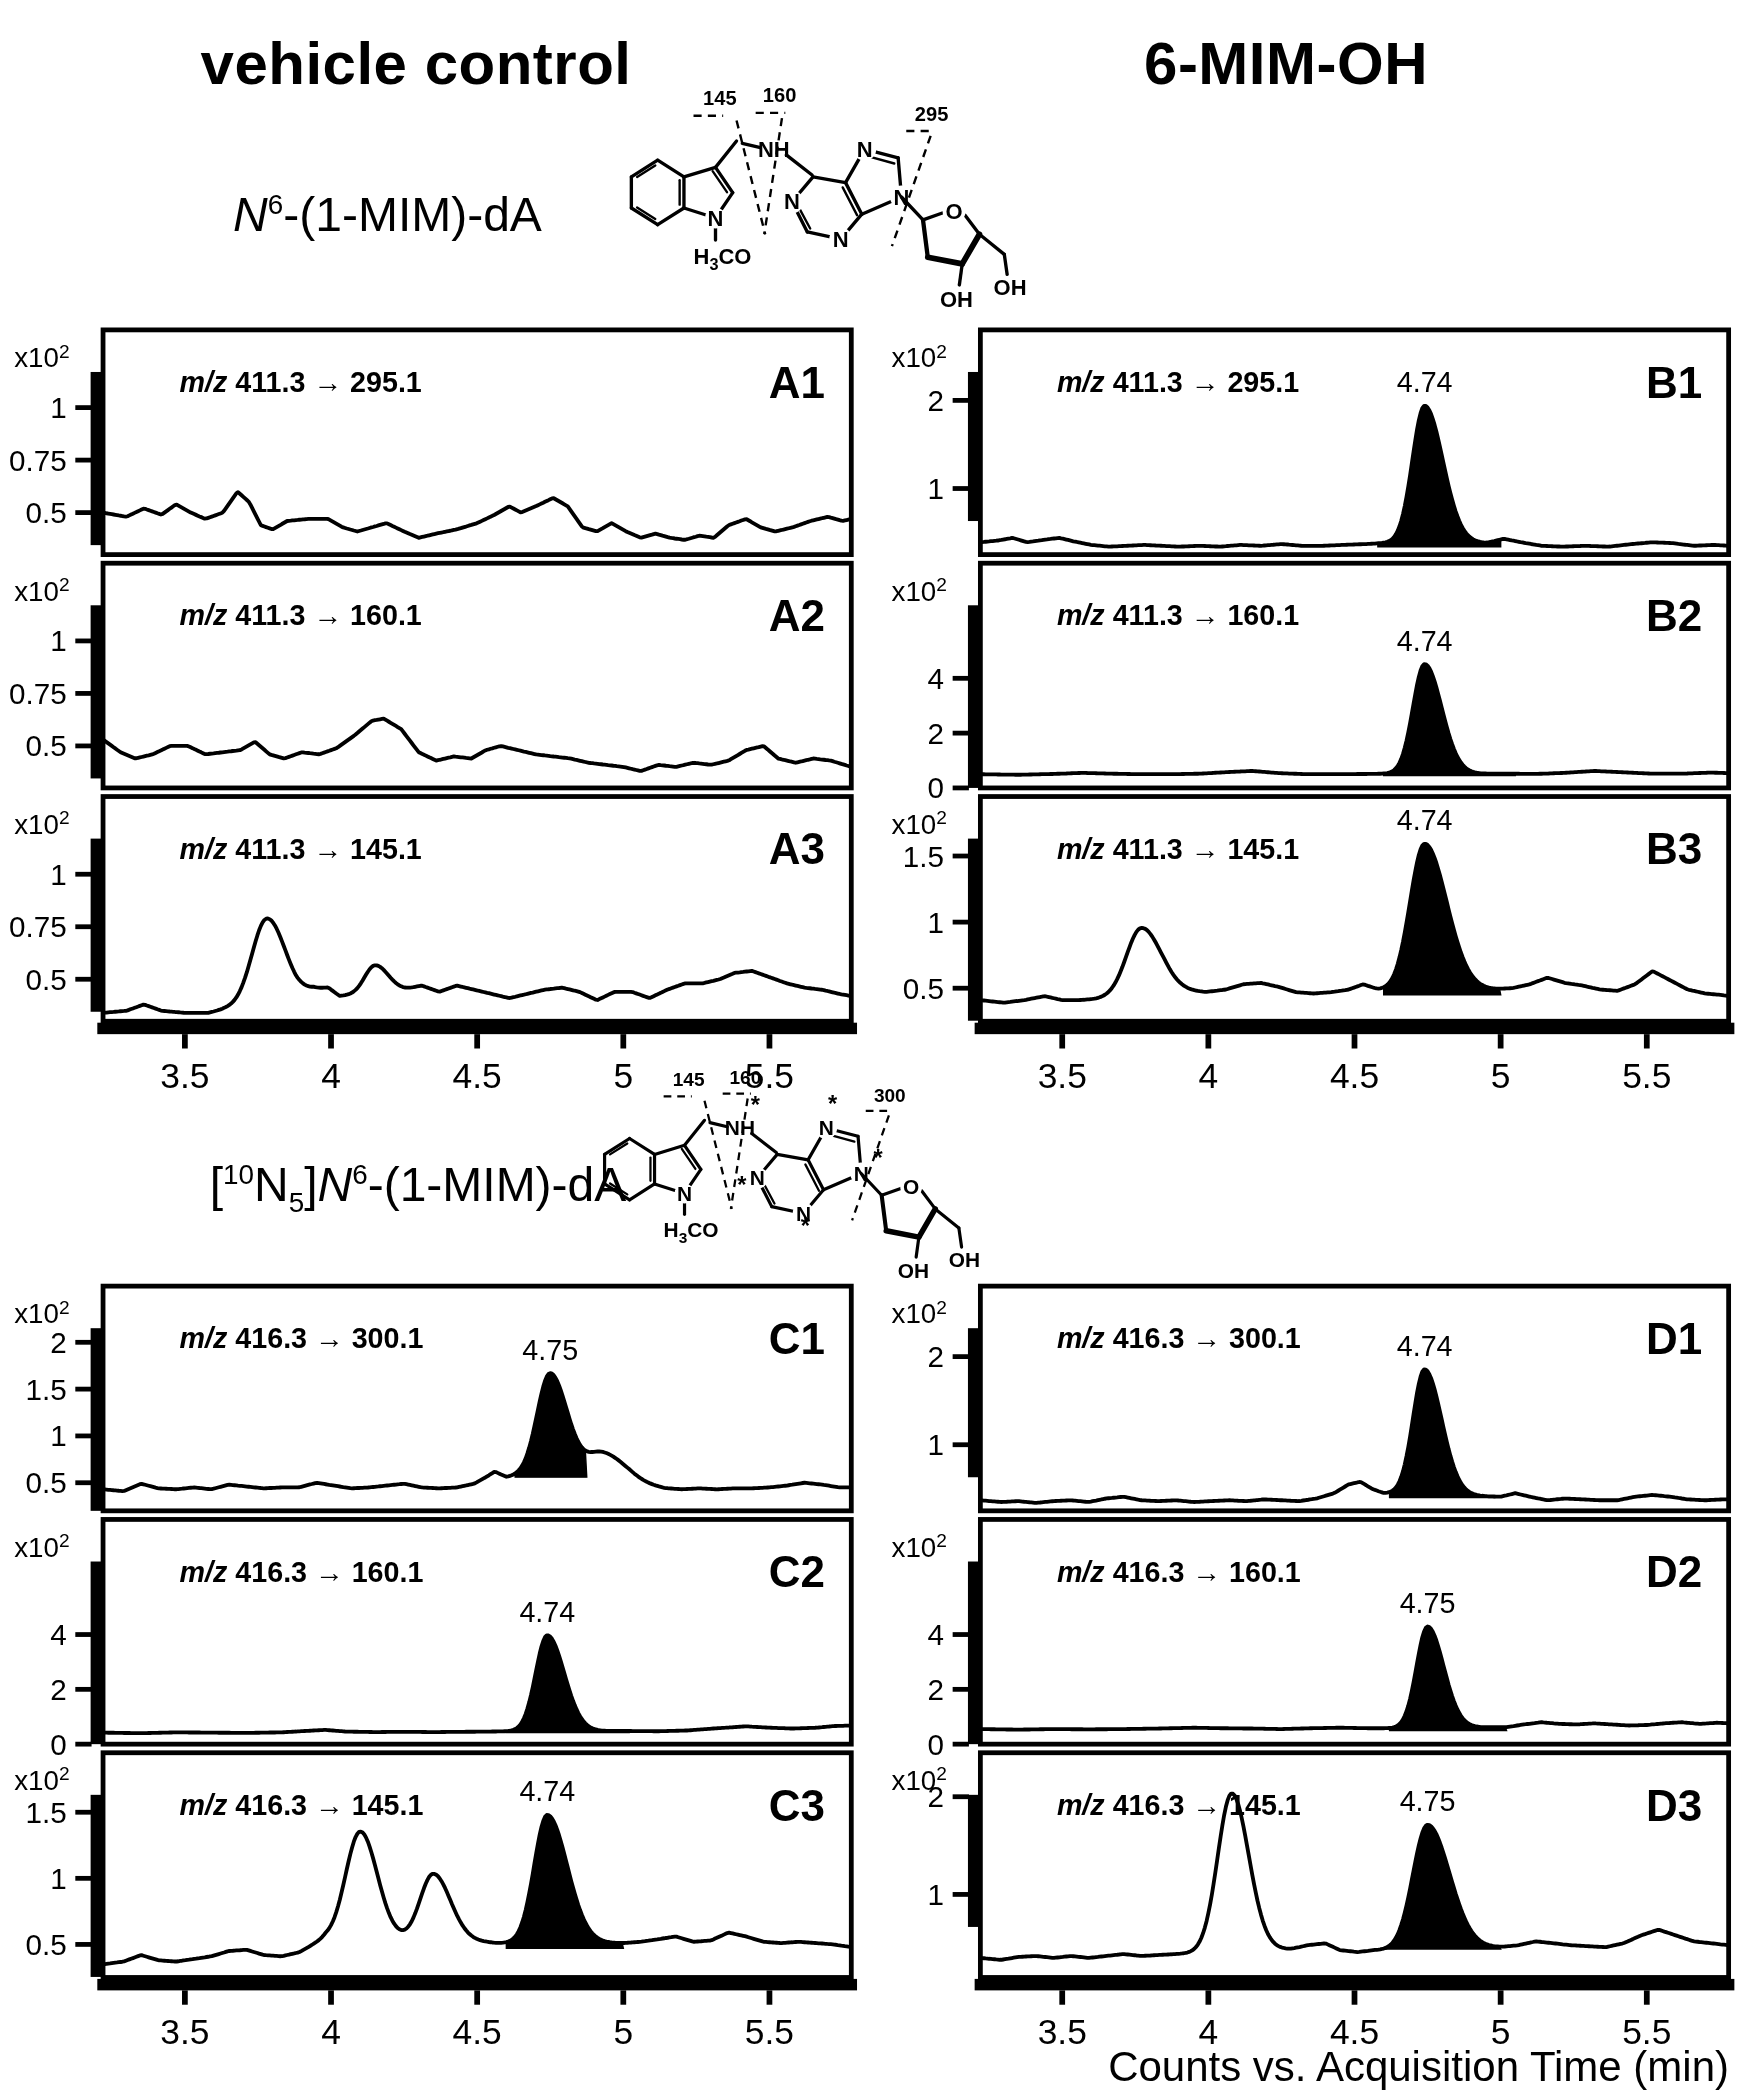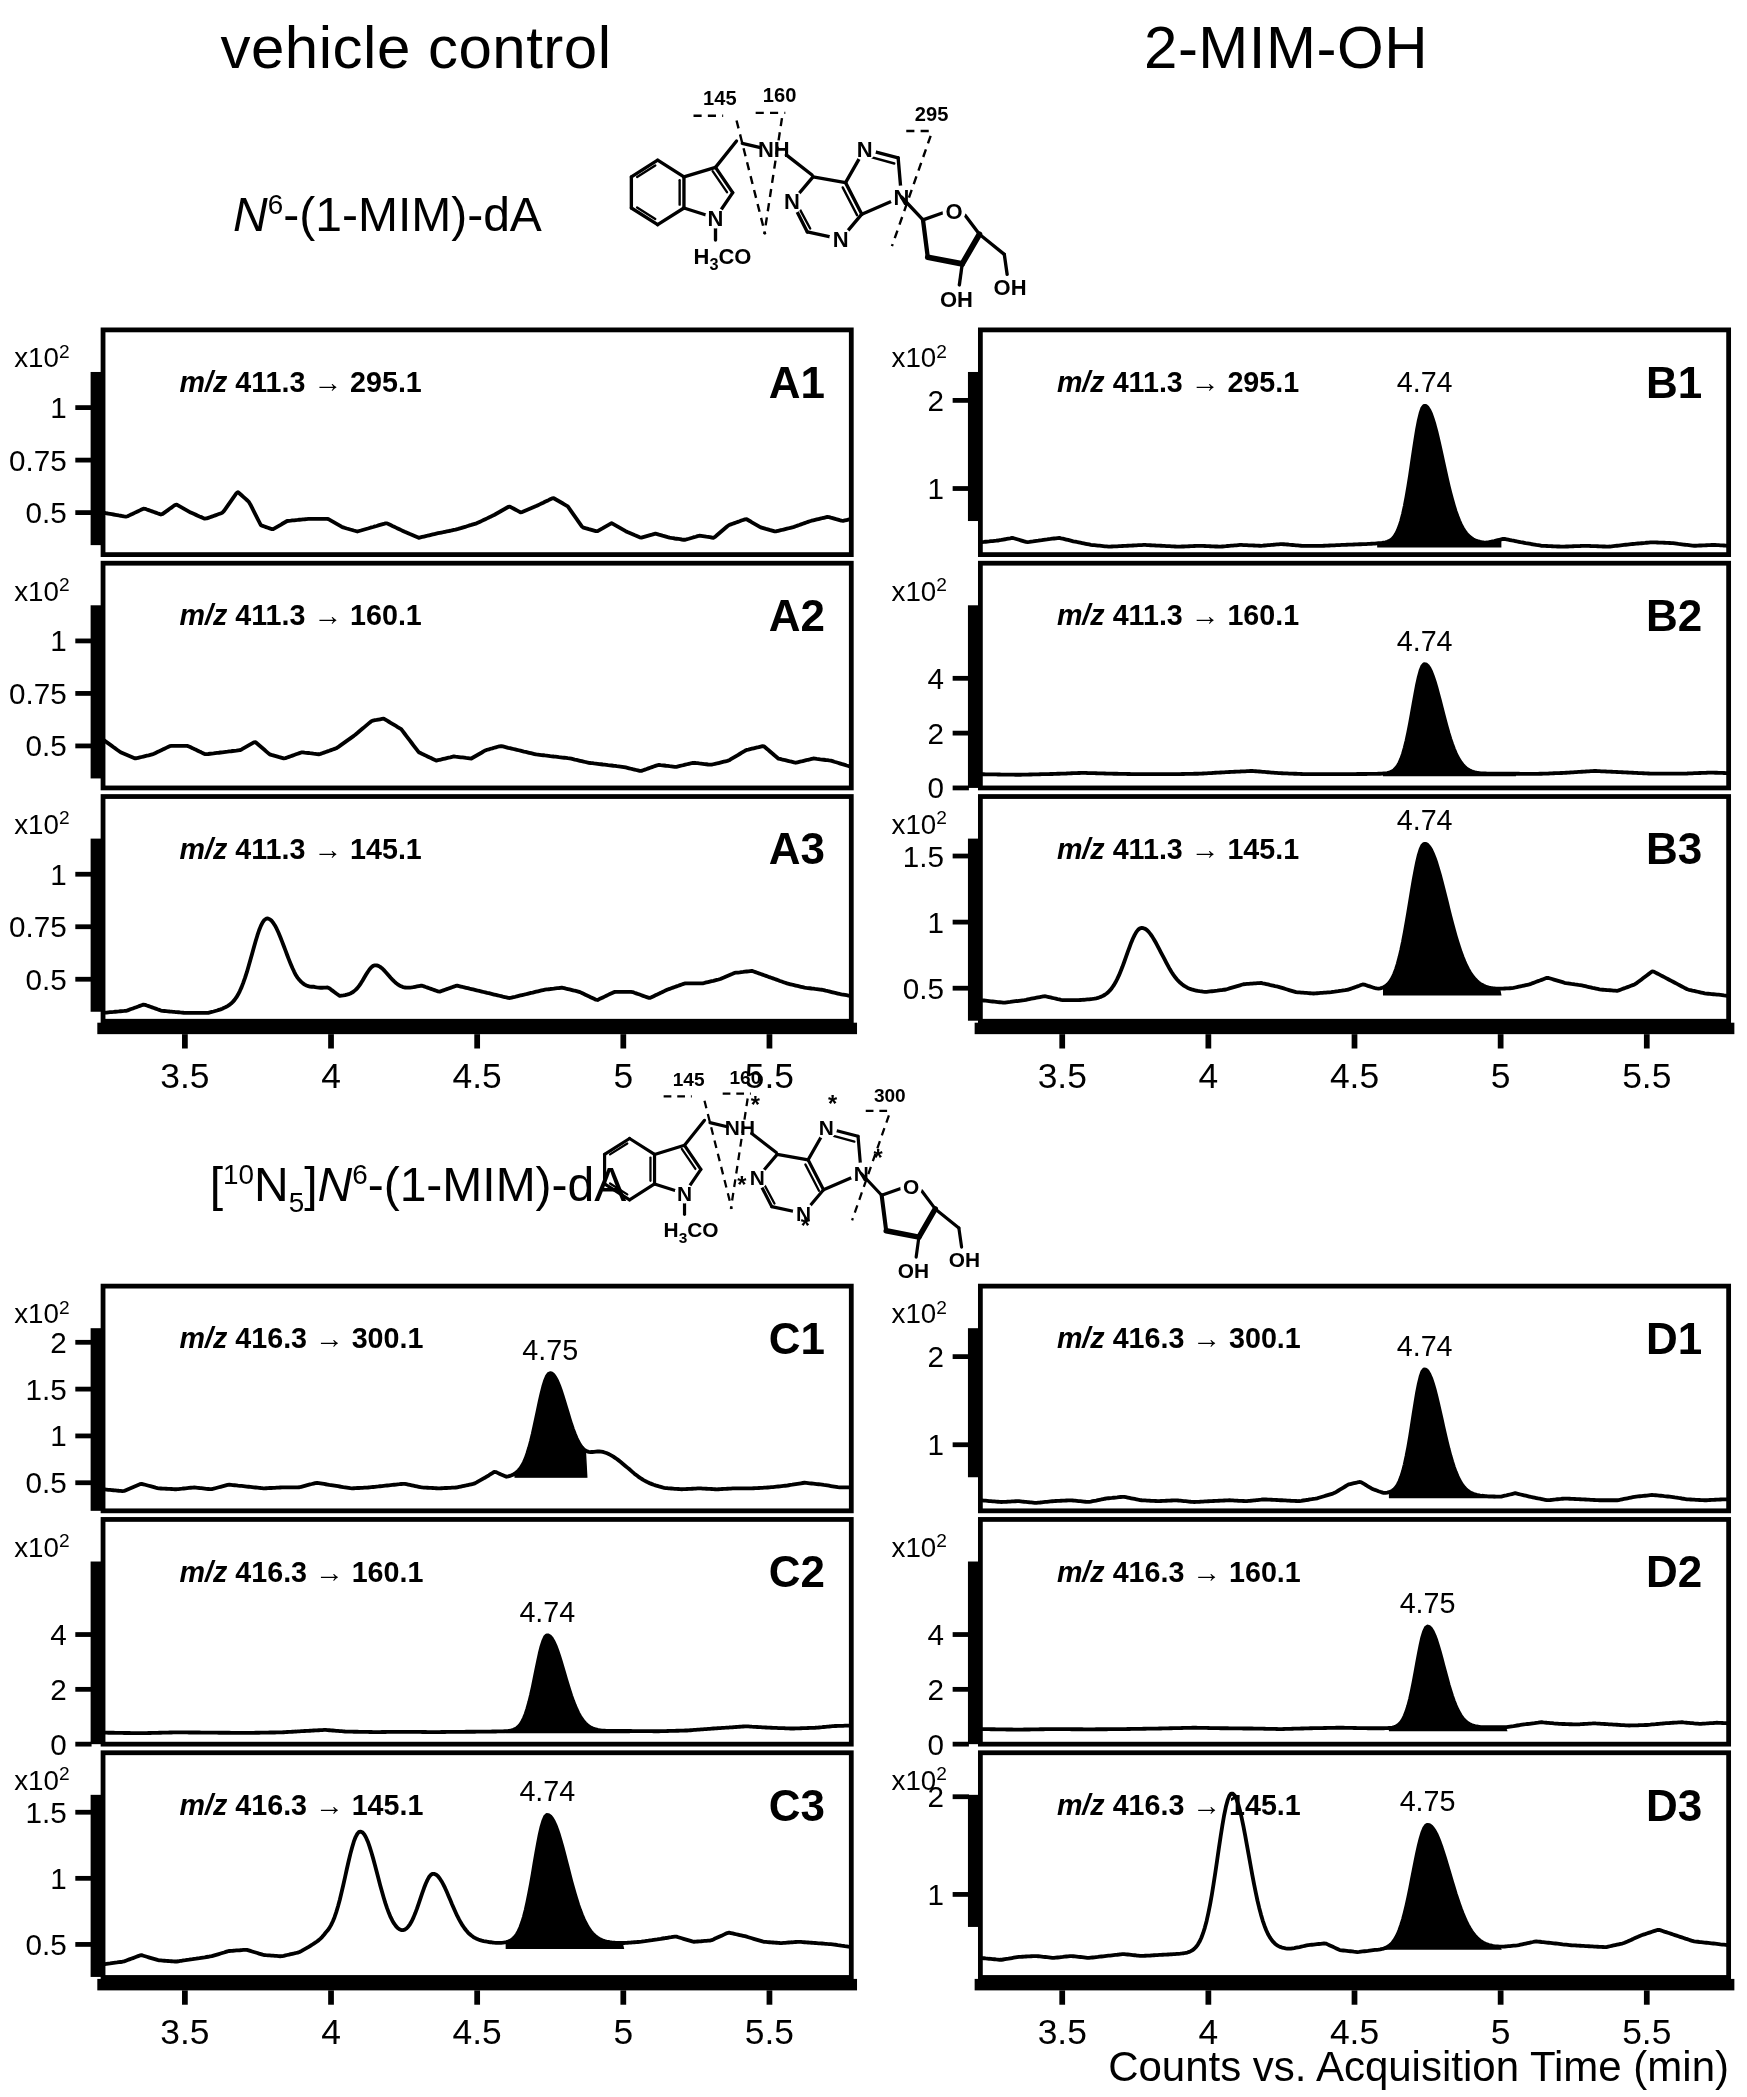--- a/index.html
+++ b/index.html
@@ -1,31 +1,31 @@
 <!DOCTYPE html>
 <html style="font-size:7.7px"><head>
 <meta charset="utf-8">
 <style>
   html,body{margin:0;padding:0;background:#ffffff;}
   body{width:1748px;height:2097px;position:relative;overflow:hidden;
        font-family:"Liberation Sans","DejaVu Sans",sans-serif;color:#000;}
-  .hdr{position:absolute;text-align:center;font-size:60px;font-weight:400;letter-spacing:0.5px;}
+  .hdr{position:absolute;text-align:center;font-size:60px;font-weight:700;letter-spacing:0.5px;margin-top:16px;}
   .cmpd{position:absolute;text-align:center;font-size:48px;font-weight:400;}
   .cmpd sup{font-size:58%;vertical-align:super;}
   .cmpd sub{font-size:58%;vertical-align:sub;}
   .cmpd .it{font-style:italic;}
   .caption{position:absolute;text-align:right;font-size:42px;font-weight:400;}
   #figsvg{position:absolute;left:0;top:0;}
   #figsvg text{font-family:"Liberation Sans","DejaVu Sans",sans-serif;}
 </style>
 </head>
 <body>
 
 <div class="hdr" style="left:129px;top:13.4px;width:574px;">vehicle control</div>
-<div class="hdr" style="left:999px;top:13.4px;width:574px;">2-MIM-OH</div>
+<div class="hdr" style="left:999px;top:13.4px;width:574px;">6-MIM-OH</div>
 
 <div class="cmpd" style="left:134px;top:187px;width:507px;"><span class="it">N</span><sup>6</sup><span>-(1-MIM)-dA</span></div>
 
 <div class="cmpd" style="left:112px;top:1157px;width:612px;"><span>[</span><sup>10</sup><span>N</span><sub>5</sub><span>]</span><span class="it">N</span><sup>6</sup><span>-(1-MIM)-dA</span></div>
 
 <svg id="figsvg" width="1748" height="2097" viewBox="0 0 3655 4386">
     <g>
       <rect x="215" y="690" width="1565" height="470" fill="#fff"></rect>
       <path d="M215.0,1072.1L218.7,1072.8L222.3,1073.5L226.0,1074.1L229.7,1074.8L233.3,1075.4L237.0,1076.1L240.7,1076.8L244.3,1077.4L248.0,1078.1L251.7,1078.7L255.3,1079.4L259.0,1080.1L262.7,1080.7L266.4,1079.8L270.0,1078.0L273.7,1076.2L277.4,1074.5L281.0,1072.7L284.7,1071.0L288.4,1069.2L292.0,1067.5L295.7,1065.7L299.4,1064.0L303.0,1064.2L306.7,1065.6L310.4,1066.9L314.0,1068.2L317.7,1069.5L321.4,1070.8L325.0,1072.1L328.7,1073.5L332.4,1074.8L336.0,1076.1L339.7,1074.8L343.4,1072.1L347.0,1069.5L350.7,1066.9L354.4,1064.2L358.1,1061.6L361.7,1059.0L365.4,1056.3L369.1,1055.3L372.7,1057.4L376.4,1059.5L380.1,1061.6L383.7,1063.7L387.4,1065.8L391.1,1067.9L394.7,1070.0L398.4,1072.1L402.1,1073.7L405.7,1075.3L409.4,1076.9L413.1,1078.5L416.7,1080.1L420.4,1081.6L424.1,1083.2L427.7,1084.8L431.4,1084.4L435.1,1083.1L438.7,1081.8L442.4,1080.5L446.1,1079.2L449.7,1077.9L453.4,1076.5L457.1,1075.2L460.8,1073.9L464.4,1072.6L468.1,1068.6L471.8,1063.4L475.4,1058.1L479.1,1052.8L482.8,1047.6L486.4,1042.3L490.1,1037.0L493.8,1031.7L497.4,1029.3L501.1,1032.6L504.8,1035.9L508.4,1039.2L512.1,1042.5L515.8,1045.8L519.4,1049.1L523.1,1055.0L526.8,1062.3L530.4,1069.5L534.1,1076.8L537.8,1084.0L541.4,1091.3L545.1,1098.5L548.8,1099.8L552.5,1101.1L556.1,1102.5L559.8,1103.8L563.5,1105.1L567.1,1106.4L570.8,1106.6L574.5,1104.5L578.1,1102.4L581.8,1100.3L585.5,1098.2L589.1,1096.0L592.8,1093.9L596.5,1091.8L600.1,1089.7L603.8,1089.3L607.5,1089.0L611.1,1088.6L614.8,1088.2L618.5,1087.8L622.1,1087.5L625.8,1087.1L629.5,1086.7L633.1,1086.3L636.8,1086.0L640.5,1085.6L644.2,1085.3L647.8,1085.3L651.5,1085.3L655.2,1085.3L658.8,1085.3L662.5,1085.3L666.2,1085.3L669.8,1085.3L673.5,1085.3L677.2,1085.3L680.8,1085.3L684.5,1085.3L688.2,1086.7L691.8,1088.8L695.5,1090.9L699.2,1093.1L702.8,1095.2L706.5,1097.3L710.2,1099.4L713.8,1101.5L717.5,1103.2L721.2,1104.3L724.8,1105.4L728.5,1106.4L732.2,1107.5L735.9,1108.5L739.5,1109.6L743.2,1110.6L746.9,1111.7L750.5,1110.6L754.2,1109.6L757.9,1108.5L761.5,1107.5L765.2,1106.4L768.9,1105.4L772.5,1104.3L776.2,1103.2L779.9,1102.2L783.5,1101.1L787.2,1100.1L790.9,1099.0L794.5,1098.0L798.2,1096.9L801.9,1095.9L805.5,1094.8L809.2,1094.7L812.9,1096.5L816.5,1098.2L820.2,1100.0L823.9,1101.7L827.6,1103.5L831.2,1105.2L834.9,1107.0L838.6,1108.8L842.2,1110.5L845.9,1112.2L849.6,1113.8L853.2,1115.4L856.9,1117.0L860.6,1118.5L864.2,1120.1L867.9,1121.7L871.6,1123.3L875.2,1124.9L878.9,1124.0L882.6,1123.1L886.2,1122.2L889.9,1121.3L893.6,1120.5L897.2,1119.6L900.9,1118.7L904.6,1117.8L908.2,1117.0L911.9,1116.1L915.6,1115.3L919.2,1114.6L922.9,1113.8L926.6,1113.1L930.3,1112.3L933.9,1111.6L937.6,1110.8L941.3,1110.1L944.9,1109.3L948.6,1108.5L952.3,1107.8L955.9,1106.9L959.6,1105.8L963.3,1104.7L966.9,1103.5L970.6,1102.4L974.3,1101.3L977.9,1100.1L981.6,1099.0L985.3,1097.9L988.9,1096.7L992.6,1095.6L996.3,1094.5L999.9,1092.9L1003.6,1091.2L1007.3,1089.4L1010.9,1087.7L1014.6,1085.9L1018.3,1084.2L1022.0,1082.4L1025.6,1080.6L1029.3,1078.9L1033.0,1077.1L1036.6,1075.1L1040.3,1073.0L1044.0,1070.9L1047.6,1068.8L1051.3,1066.7L1055.0,1064.6L1058.6,1062.5L1062.3,1060.4L1066.0,1059.6L1069.6,1061.6L1073.3,1063.6L1077.0,1065.6L1080.6,1067.5L1084.3,1069.5L1088.0,1071.5L1091.6,1071.1L1095.3,1069.5L1099.0,1067.9L1102.6,1066.4L1106.3,1064.8L1110.0,1063.2L1113.7,1061.6L1117.3,1060.0L1121.0,1058.4L1124.7,1056.6L1128.3,1054.9L1132.0,1053.1L1135.7,1051.4L1139.3,1049.6L1143.0,1047.8L1146.7,1046.1L1150.3,1044.3L1154.0,1042.6L1157.7,1042.1L1161.3,1044.2L1165.0,1046.3L1168.7,1048.4L1172.3,1050.5L1176.0,1052.6L1179.7,1054.8L1183.3,1056.9L1187.0,1059.0L1190.7,1064.2L1194.3,1069.5L1198.0,1074.8L1201.7,1080.1L1205.4,1085.3L1209.0,1090.6L1212.7,1095.9L1216.4,1101.1L1220.0,1103.6L1223.7,1104.7L1227.4,1105.7L1231.0,1106.8L1234.7,1107.8L1238.4,1108.9L1242.0,1109.9L1245.7,1111.0L1249.4,1111.0L1253.0,1108.9L1256.7,1106.8L1260.4,1104.7L1264.0,1102.5L1267.7,1100.4L1271.4,1098.3L1275.0,1096.2L1278.7,1094.1L1282.4,1096.2L1286.0,1098.3L1289.7,1100.4L1293.4,1102.5L1297.1,1104.7L1300.7,1106.8L1304.4,1108.9L1308.1,1111.0L1311.7,1112.7L1315.4,1114.3L1319.1,1115.9L1322.7,1117.5L1326.4,1119.1L1330.1,1120.6L1333.7,1122.2L1337.4,1123.8L1341.1,1124.5L1344.7,1123.5L1348.4,1122.4L1352.1,1121.3L1355.7,1120.3L1359.4,1119.2L1363.1,1118.2L1366.7,1117.1L1370.4,1116.1L1374.1,1117.1L1377.7,1118.2L1381.4,1119.2L1385.1,1120.3L1388.8,1121.3L1392.4,1122.4L1396.1,1123.5L1399.8,1124.5L1403.4,1125.2L1407.1,1125.7L1410.8,1126.3L1414.4,1126.8L1418.1,1127.3L1421.8,1127.8L1425.4,1128.4L1429.1,1128.9L1432.8,1128.9L1436.4,1127.8L1440.1,1126.8L1443.8,1125.7L1447.4,1124.7L1451.1,1123.6L1454.8,1122.6L1458.4,1121.5L1462.1,1120.5L1465.8,1121.0L1469.4,1121.5L1473.1,1122.0L1476.8,1122.6L1480.4,1123.1L1484.1,1123.6L1487.8,1124.2L1491.5,1124.7L1495.1,1122.8L1498.8,1119.6L1502.5,1116.4L1506.1,1113.3L1509.8,1110.1L1513.5,1106.9L1517.1,1103.8L1520.8,1100.6L1524.5,1098.1L1528.1,1096.7L1531.8,1095.4L1535.5,1094.1L1539.1,1092.8L1542.8,1091.5L1546.5,1090.2L1550.1,1088.8L1553.8,1087.5L1557.5,1086.2L1561.1,1086.0L1564.8,1088.1L1568.5,1090.2L1572.1,1092.4L1575.8,1094.5L1579.5,1096.6L1583.2,1098.7L1586.8,1100.8L1590.5,1102.9L1594.2,1104.0L1597.8,1105.0L1601.5,1106.1L1605.2,1107.1L1608.8,1108.2L1612.5,1109.2L1616.2,1110.3L1619.8,1111.3L1623.5,1111.1L1627.2,1110.2L1630.8,1109.3L1634.5,1108.5L1638.2,1107.6L1641.8,1106.7L1645.5,1105.8L1649.2,1104.9L1652.8,1104.1L1656.5,1103.2L1660.2,1102.0L1663.8,1100.7L1667.5,1099.4L1671.2,1098.1L1674.9,1096.7L1678.5,1095.4L1682.2,1094.1L1685.9,1092.8L1689.5,1091.5L1693.2,1090.2L1696.9,1089.1L1700.5,1088.3L1704.2,1087.4L1707.9,1086.5L1711.5,1085.6L1715.2,1084.7L1718.9,1083.9L1722.5,1083.0L1726.2,1082.1L1729.9,1081.2L1733.5,1081.6L1737.2,1082.7L1740.9,1083.7L1744.5,1084.8L1748.2,1085.9L1751.9,1086.9L1755.5,1088.0L1759.2,1089.0L1762.9,1089.4L1766.6,1088.5L1770.2,1087.7L1773.9,1086.8L1777.6,1085.9" fill="none" stroke="#000" stroke-width="8" stroke-linejoin="round" stroke-linecap="round"></path>
       <rect x="215" y="690" width="1565" height="470" fill="none" stroke="#000" stroke-width="10"></rect>

